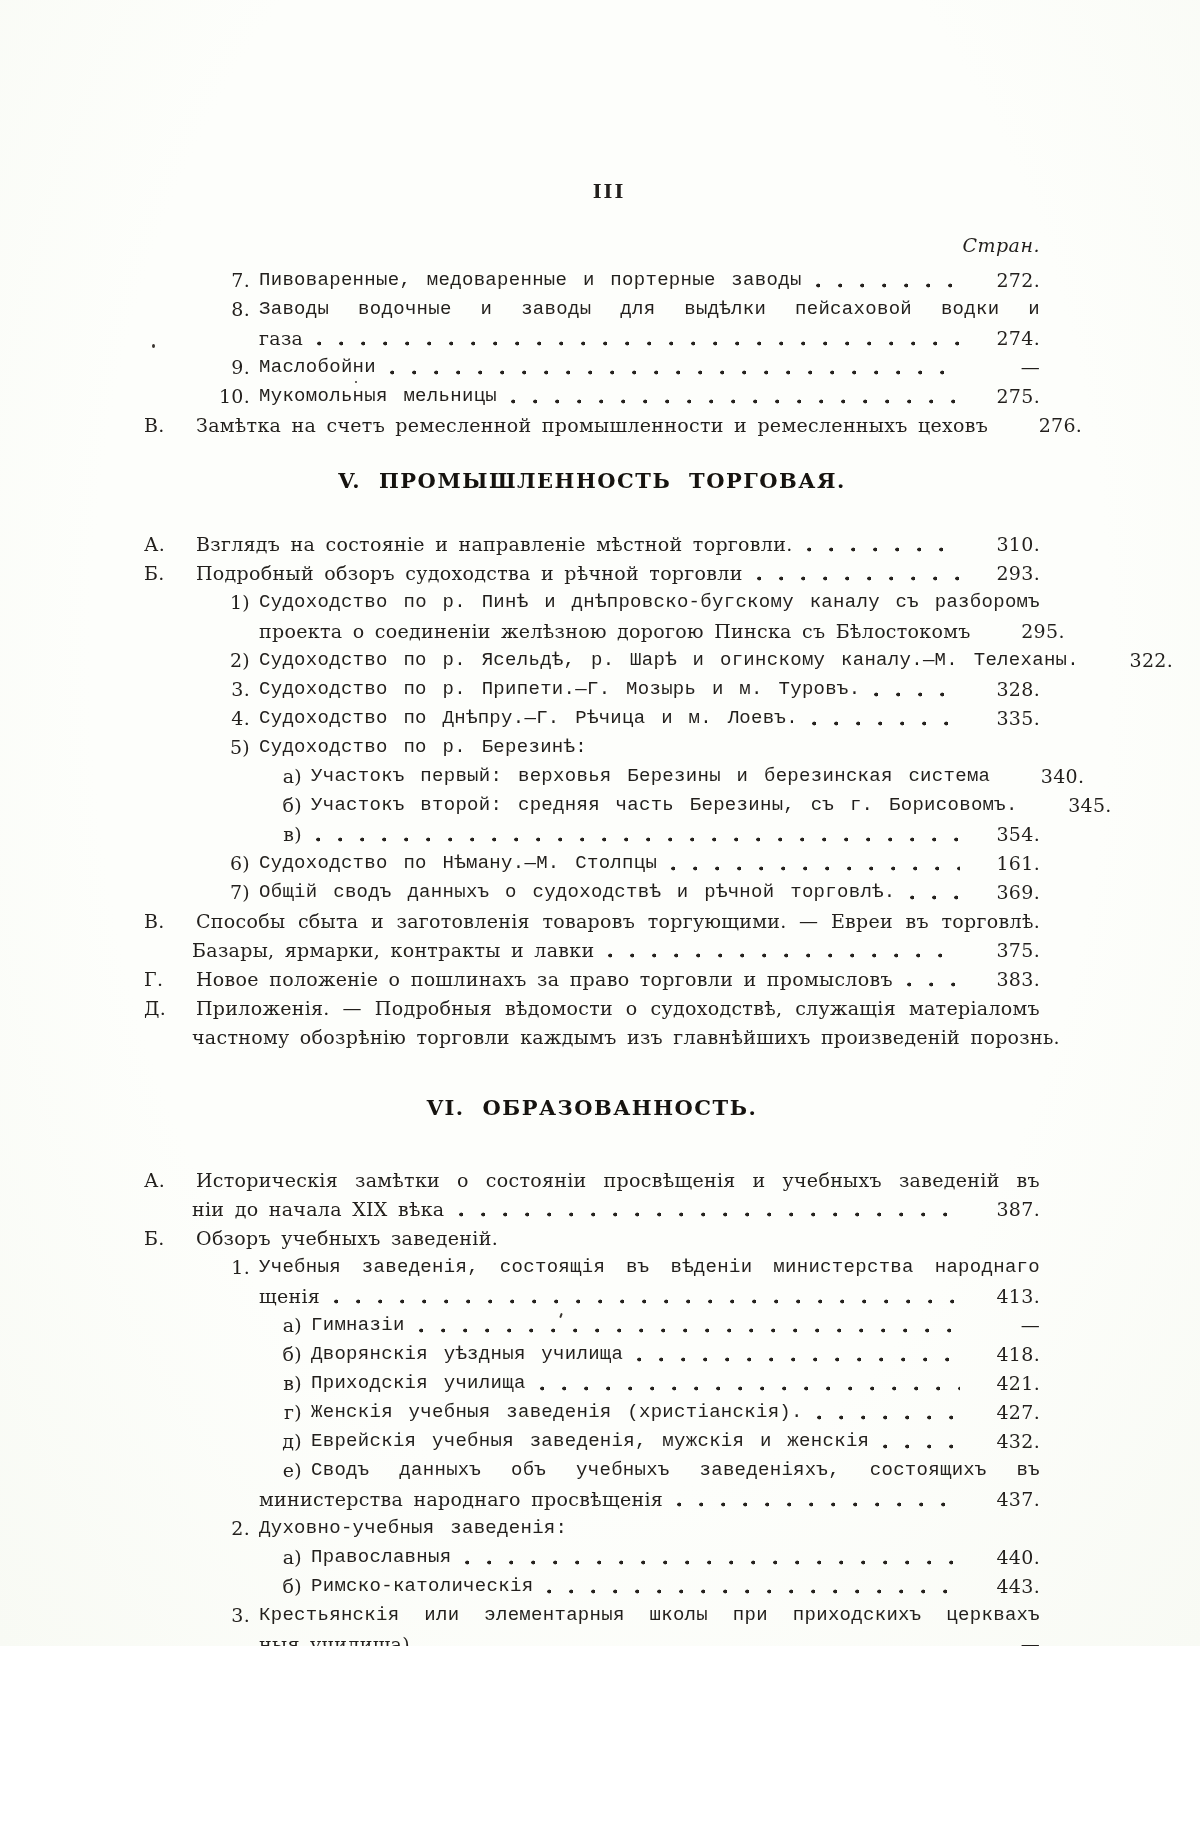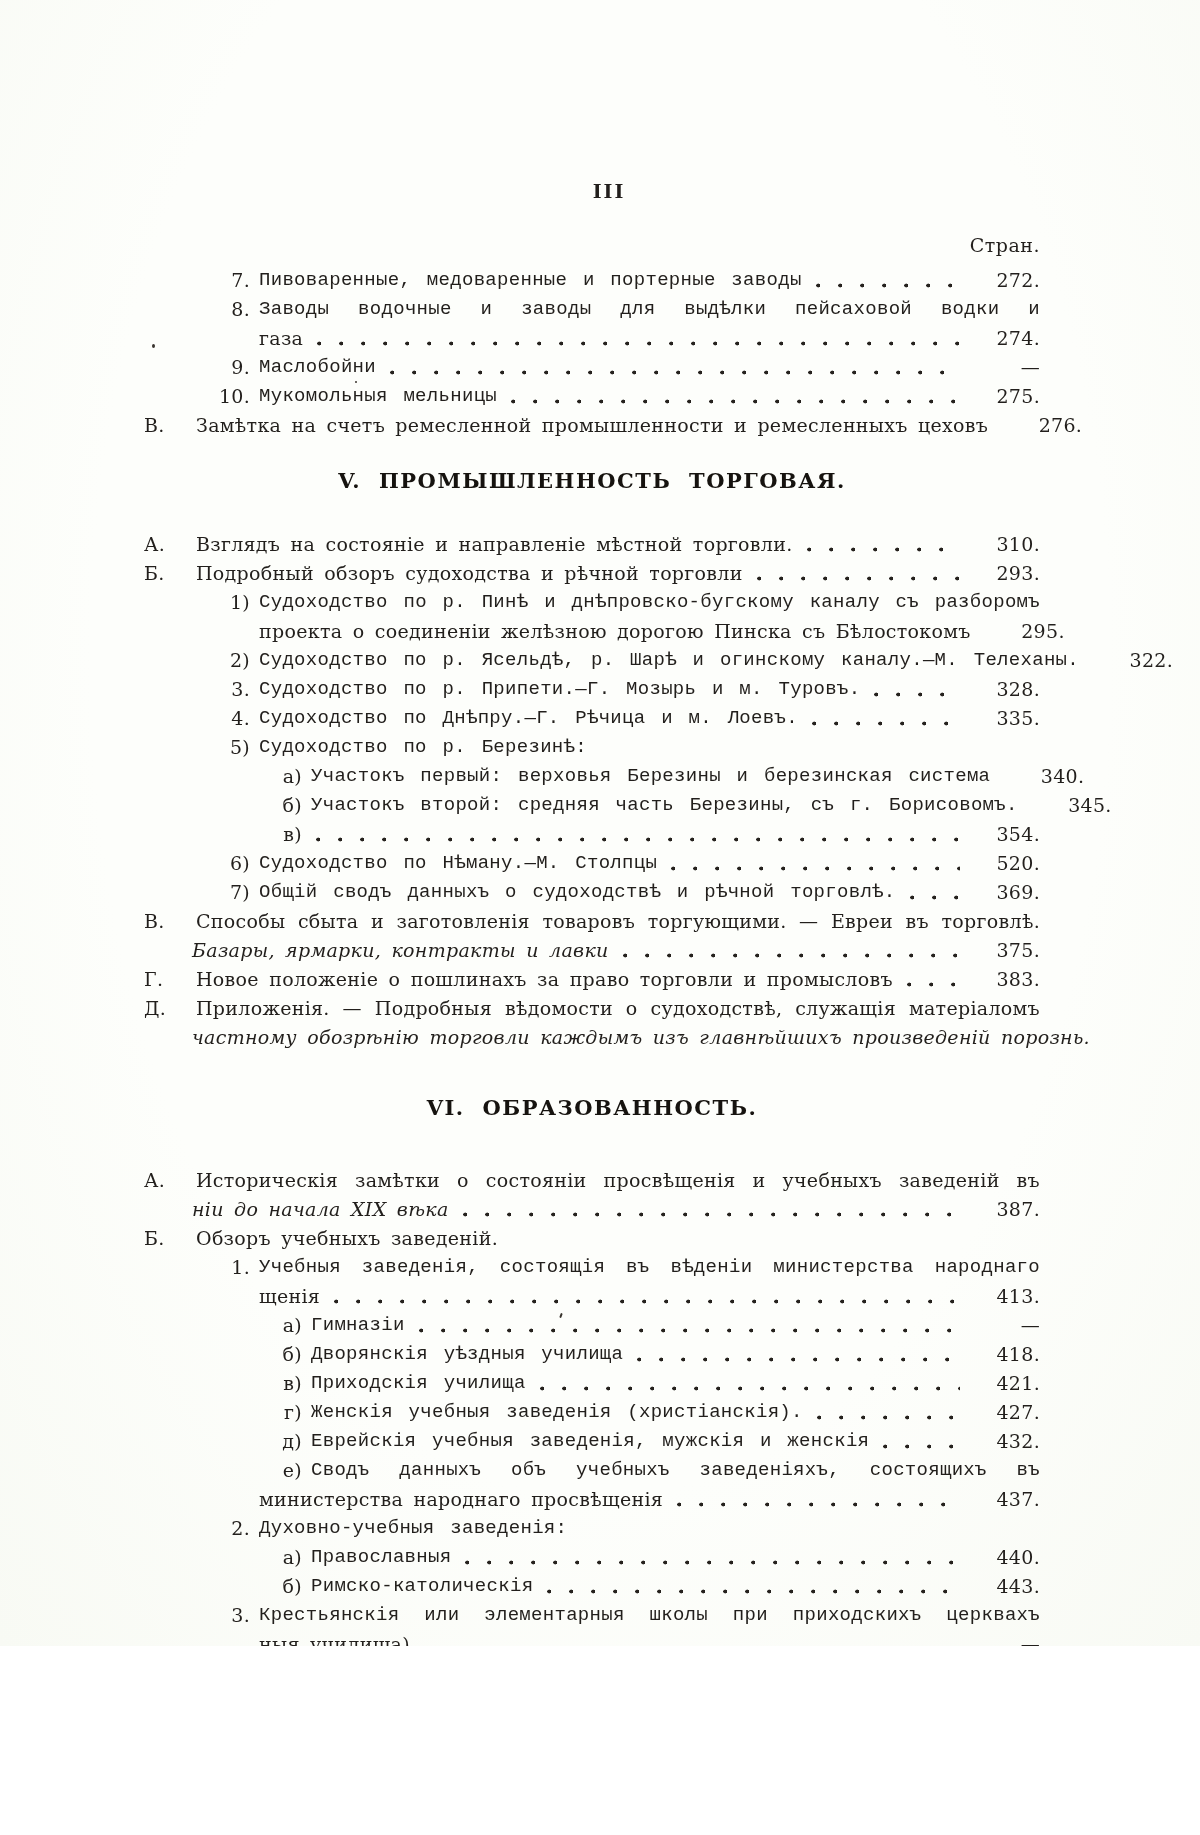--- a/index.html
+++ b/index.html
@@ -11,21 +11,21 @@
     font-family:"DejaVu Serif", serif;
     color:#221f1c;
     overflow:hidden;
   }
   .folio{
     position:absolute;top:180px;left:18px;right:0;
     text-align:center;font-size:19px;font-weight:600;letter-spacing:2px;
   }
   .col-header{
     position:absolute;top:234px;right:160px;
-    font-size:19px;letter-spacing:.5px;
+    font-size:19px;font-style:italic;letter-spacing:.5px;
   }
   .sec-heading{
     position:absolute;left:144px;width:896px;text-align:center;
     font-size:21px;font-weight:bold;color:#16130f;
     letter-spacing:1.5px;word-spacing:9px;white-space:nowrap;
   }
   #heading-v{top:468px;}
   #heading-vi{top:1095px;}
   .rows{position:absolute;left:144px;width:896px;}
   #rows-0{top:266px;}
@@ -34,21 +34,21 @@
   .row{
     display:flex;height:29px;line-height:29px;
     font-size:19px;letter-spacing:.3px;word-spacing:4px;
   }
   .row span{white-space:nowrap;}
   .lbl{flex:0 0 auto;}
   .lvl-letter .lbl{width:52px;text-align:left;}
   .lvl-num .lbl{width:106px;text-align:right;}
   .lvl-sub .lbl{width:158px;text-align:right;}
   .lvl-num .txt,.lvl-sub .txt{margin-left:9px;font-family:Liberation Mono, monospace;}
-  .lvl-cont-letter .txt{margin-left:48px;font-style:italic;}
+  .lvl-cont-letter .txt{margin-left:48px;}
   .lvl-cont-num .txt{margin-left:115px;}
   .txt.fill{
     flex:1 1 auto;white-space:normal;overflow:hidden;height:29px;
     text-align:justify;text-align-last:justify;
   }
   .leader{
     flex:1 1 30px;min-width:0;align-self:flex-end;
     height:5px;margin:0 8px 7px 14px;
     background-image:radial-gradient(circle at 2.2px 2.5px, #26221e 1.7px, rgba(0,0,0,0) 2.2px);
     background-size:22px 5px;background-repeat:repeat-x;
@@ -163,21 +163,21 @@
       </div>
       <div class="row lvl-sub">
         <span class="lbl">в)</span>
         <span class="leader"></span>
         <span class="num">354.</span>
       </div>
       <div class="row lvl-num">
         <span class="lbl">6)</span>
         <span class="txt">Судоходство по Нѣману.—М. Столпцы</span>
         <span class="leader"></span>
-        <span class="num">520.</span>
+        <span class="num">161.</span>
       </div>
       <div class="row lvl-num">
         <span class="lbl">7)</span>
         <span class="txt">Общій сводъ данныхъ о судоходствѣ и рѣчной торговлѣ.</span>
         <span class="leader"></span>
         <span class="num">369.</span>
       </div>
       <div class="row lvl-letter">
         <span class="lbl">В.</span>
         <span class="txt fill">Способы сбыта и заготовленія товаровъ торгующими. — Евреи въ торговлѣ. —</span>

